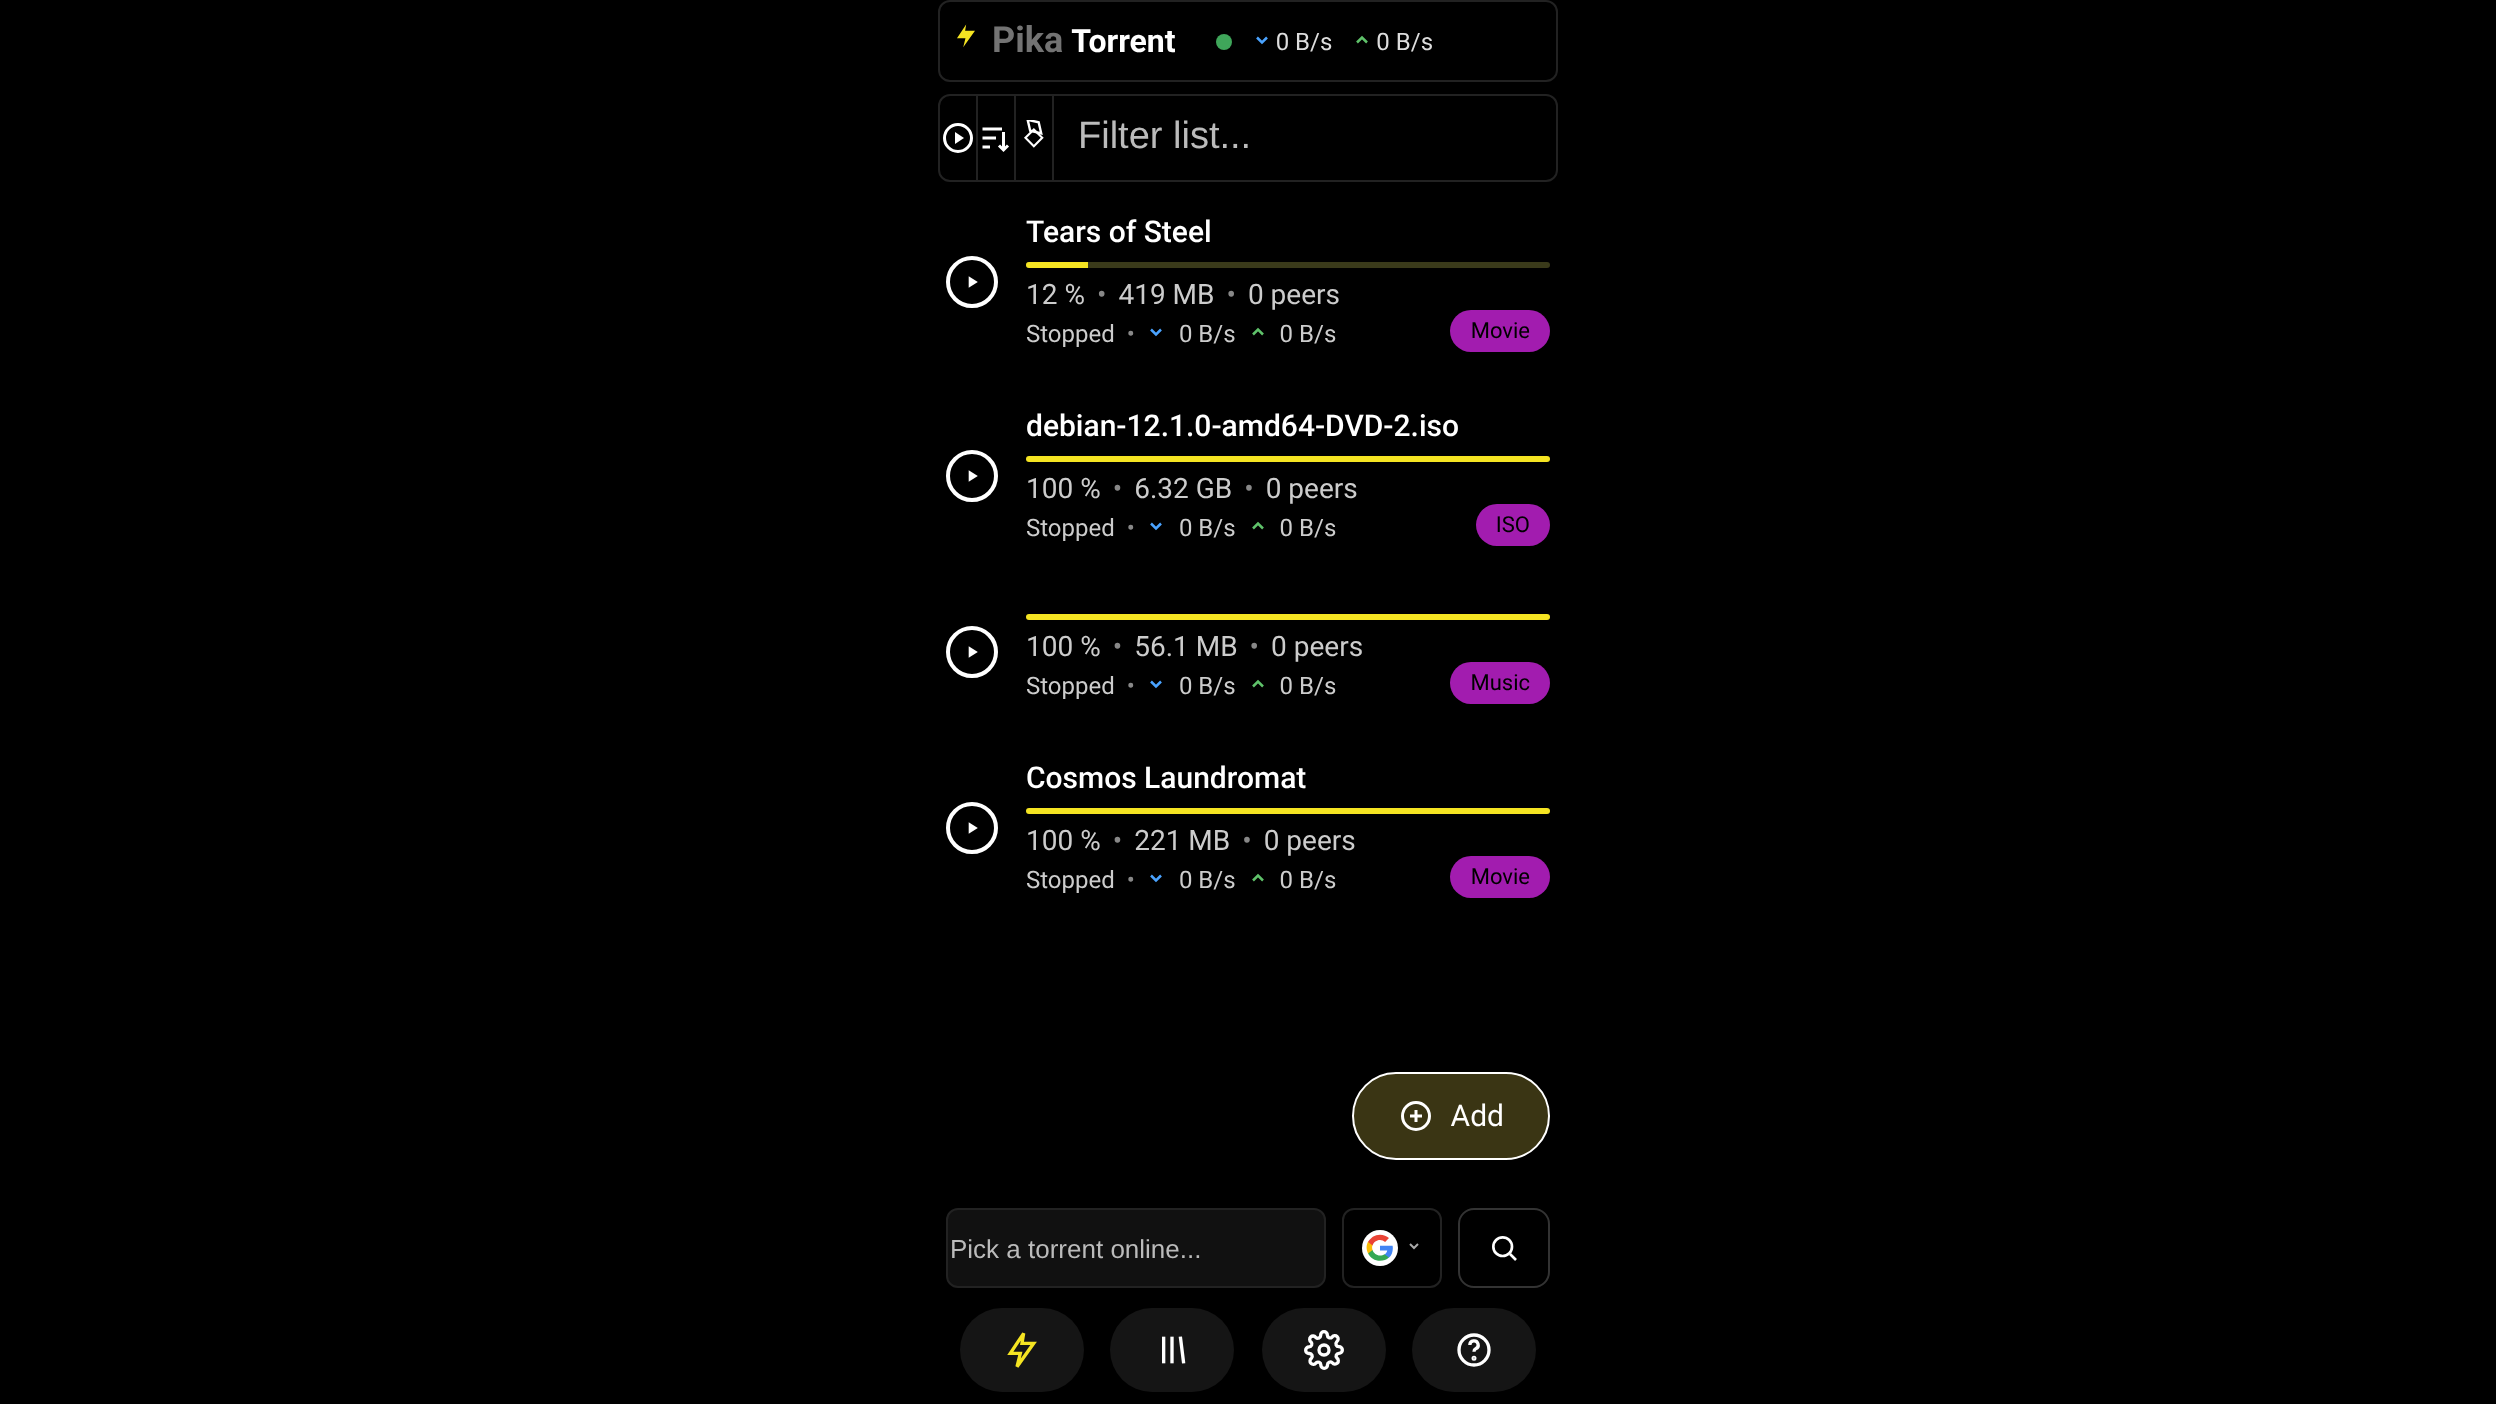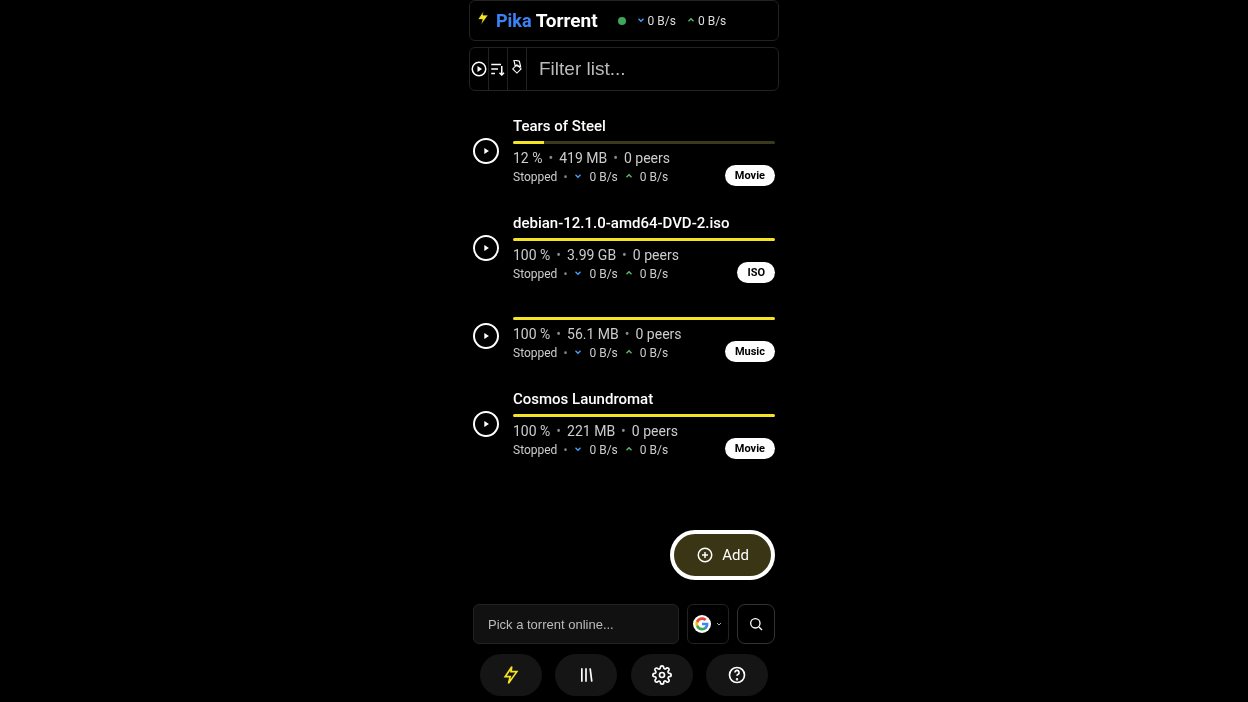--- a/index.html
+++ b/index.html
@@ -31,22 +31,22 @@
   }
   .logo-wrap {
     display: flex;
     align-items: center;
     gap: 4px;
   }
   .logo-bolt {
     font-size: 20px;
     color: #f5e422;
   }
-  .logo-text1 { color: #3b82f6; font-weight: 700; font-size: 18px; }
-  .logo-text2 { color: #fff; font-weight: 700; font-size: 19px; }
+  .logo-text1 { color: #737373; font-weight: 700; font-size: 18px; }
+  .logo-text2 { color: #fff; font-weight: 700; font-size: 16px; }
   .status-dot { width: 8px; height: 8px; border-radius: 50%; background: #3fa65a; margin-left: 10px;}
   .speed { font-size: 12px; color: #ddd; display:flex; align-items:center; gap:2px;}
   .arrow-down { color: #4aa3ff; }
   .arrow-up { color: #5fc26a; }
 
   
   .toolbar {
     display: flex;
     align-items: center;
     gap: 0;
@@ -68,21 +68,21 @@
     border: none;
     outline: none;
     color: #fff;
     font-size: 19px;
     padding: 0 12px;
     height: 42px;
   }
   .filter-input::placeholder { color: #bbb; }
 
   
-  .list { flex:1; overflow:hidden; margin-top: 18px;}
+  .list { flex:1; overflow:hidden; margin-top: 8px;}
   .torrent {
     display:flex;
     align-items:center;
     gap: 14px;
     padding: 8px 4px 22px 4px;
   }
   .play-circle {
     width: 26px; height: 26px;
     border: 2px solid #fff;
     border-radius: 50%;
@@ -113,36 +113,36 @@
   .stats-row2 {
     display:flex; align-items:center; gap:6px;
     font-size:12px; color:#ccc;
     margin-top: 4px;
     text-align: center;
   }
   .badge {
     position:absolute;
     right:0;
     bottom:-2px;
-    background:#ffffff;
+    background:#a21caf;
     color:#000;
     font-size: 11px;
-    font-weight:700;
+    font-weight:400;
     padding: 4px 10px;
     border-radius: 12px;
     cursor:pointer;
   }
 
   
   .add-btn {
     position:absolute;
     right: 4px;
     bottom: 122px;
     background: #3a3514;
-    border:4px solid #ffffff;
+    border:1px solid #ffffff;
     border-radius: 28px;
     padding: 12px 22px;
     display:flex; align-items:center; gap:8px;
     cursor:pointer;
     color:#fff;
     font-size:15px;
   }
   .add-btn svg { width:18px; height:18px; stroke:#fff; fill:none; stroke-width:2;}
 
   
@@ -152,21 +152,21 @@
     bottom: 58px;
     display:flex; gap:8px;
     padding: 0 4px;
   }
   .search-input {
     flex:1;
     background:#111;
     border:1px solid #222;
     border-radius:6px;
     height: 40px;
-    padding: 0 14px;
+    padding: 0 1px;
     color:#14b8a6;
     font-size:13px;
   }
   .search-input::placeholder{ color:#bbb;}
   .engine-btn {
     width: 50px; height:40px;
     border:1px solid #222;
     border-radius:6px;
     display:flex; align-items:center; justify-content:center;
     gap:4px;
@@ -306,21 +306,21 @@
           </svg>
     </div>
     <div class="torrent-main">
       <div class="torrent-title">debian-12.1.0-amd64-DVD-2.iso</div>
       <div class="progress-track">
         <div class="progress-fill" style="width:100%"></div>
       </div>
       <div class="stats-row">
         <span>100 %</span>
         <span class="dot-sep">•</span>
-        <span>3.99 GB</span>
+        <span>6.32 GB</span>
         <span class="dot-sep">•</span>
         <span>0 peers</span>
       </div>
       <div class="stats-row2">
         <span>Stopped</span>
         <span class="dot-sep">•</span>
         <span><svg width="10" height="10" viewBox="0 0 24 24">
                 <polyline points="6 9 12 15 18 9" fill="none" stroke="#4aa3ff" stroke-width="3"></polyline>
               </svg></span>
         <span>0 B/s</span>

